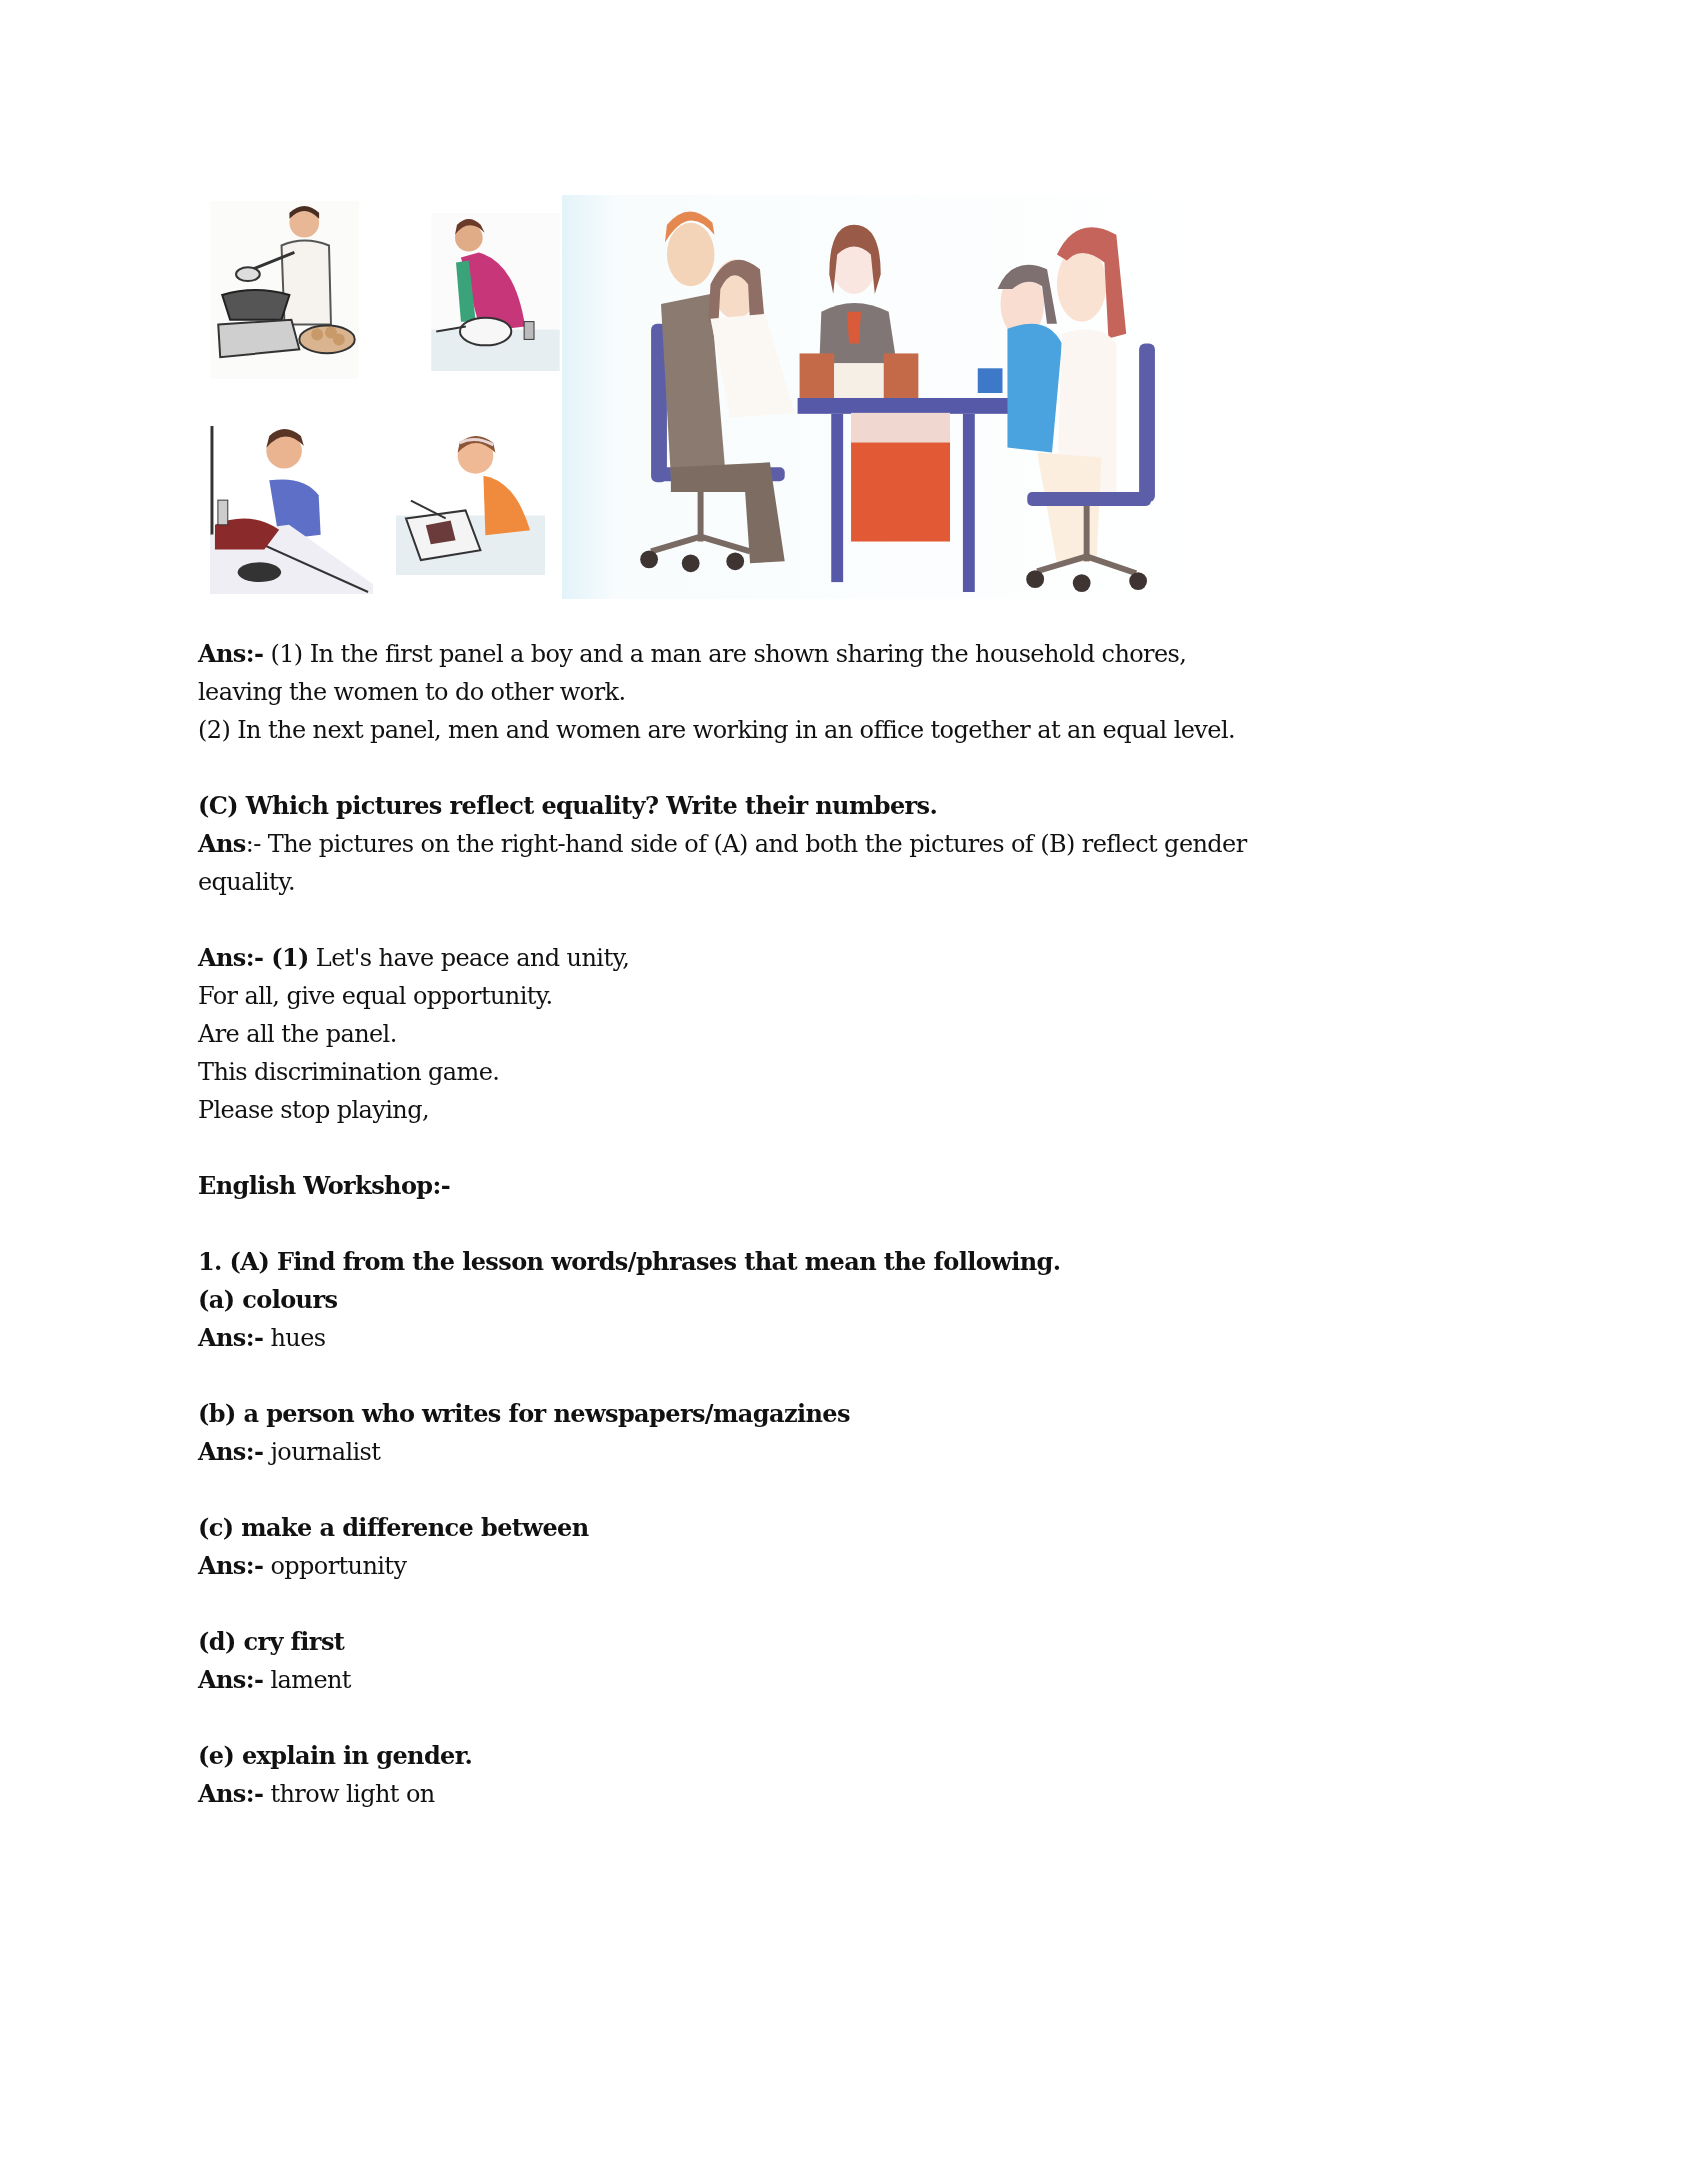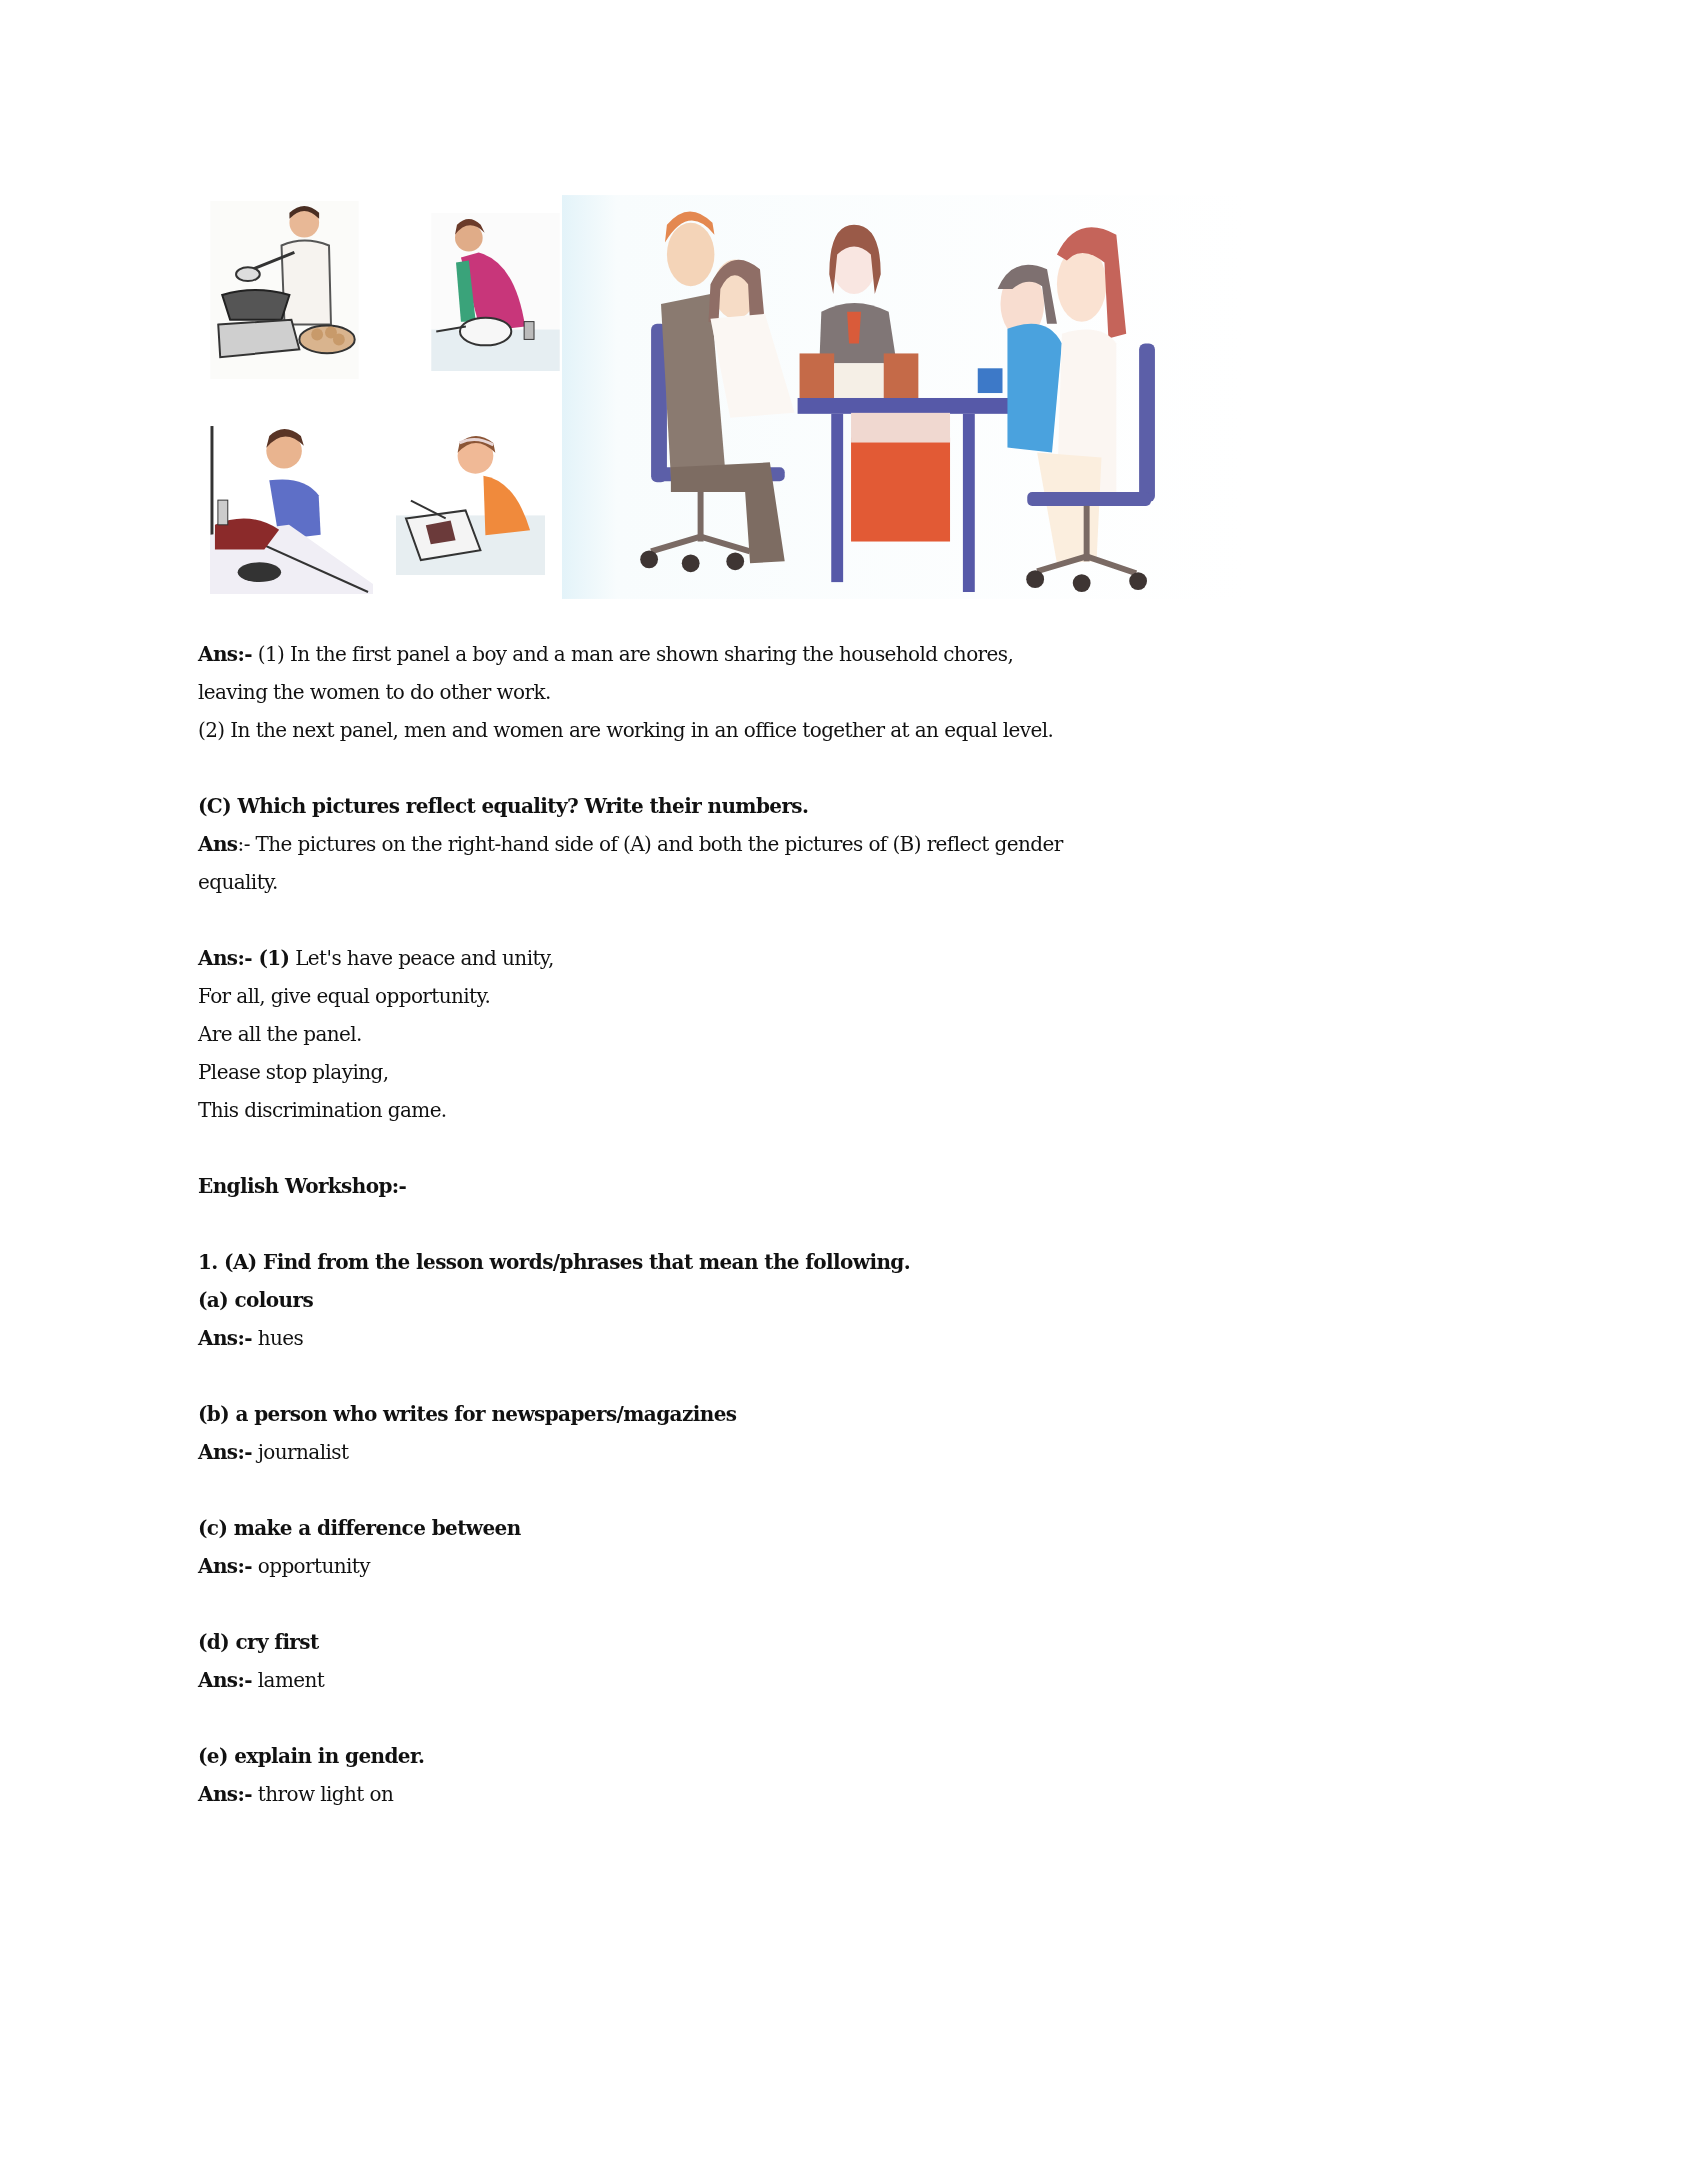--- a/index.html
+++ b/index.html
@@ -2,21 +2,21 @@
 <html><head>
 <meta charset="utf-8">
 <style>
   html, body { margin: 0; padding: 0; background: #ffffff; }
   body { width: 1683px; height: 2178px; position: relative; overflow: hidden;
          font-family: "DejaVu Serif", "Liberation Serif", serif; color: #111111; }
   .figure { position: absolute; left: 198px; top: 193px; width: 1049px; height: 406px; }
   .panel { position: absolute; }
   .panel svg { width: 100%; height: 100%; display: block; }
   .text { position: absolute; left: 198px; top: 635px; width: 1386px;
-          font-size: 20px; line-height: 38px; letter-spacing: -0.6px; }
+          font-size: 24px; line-height: 38px; letter-spacing: -0.6px; }
   .line { white-space: nowrap; height: 38px; }
   .b { font-weight: bold; }
 </style>
 </head>
 <body>
 
 <div class="figure">
 
   <div class="panel" style="left:12px;top:8px;width:149px;height:178px;">
     <svg viewBox="0 0 150 180">
@@ -148,22 +148,22 @@
   <div class="line"></div>
 
   <div class="line b">(C) Which pictures reflect equality? Write their numbers.</div>
   <div class="line"><span class="b">Ans</span><span>:-</span><span> The pictures on the right-hand side of (A) and both the pictures of (B) reflect gender</span></div>
   <div class="line">equality.</div>
   <div class="line"></div>
 
   <div class="line"><span class="b">Ans:-</span><span class="b"> (1)</span><span> Let's have peace and unity,</span></div>
   <div class="line">For all, give equal opportunity.</div>
   <div class="line">Are all the panel.</div>
+  <div class="line">This discrimination game.</div>
   <div class="line">Please stop playing,</div>
-  <div class="line">This discrimination game.</div>
   <div class="line"></div>
 
   <div class="line b">English Workshop:-</div>
   <div class="line"></div>
   <div class="line b">1. (A) Find from the lesson words/phrases that mean the following.</div>
 
   <div class="line b">(a) colours</div>
   <div class="line"><span class="b">Ans:-</span><span> hues</span></div>
   <div class="line"></div>
 

